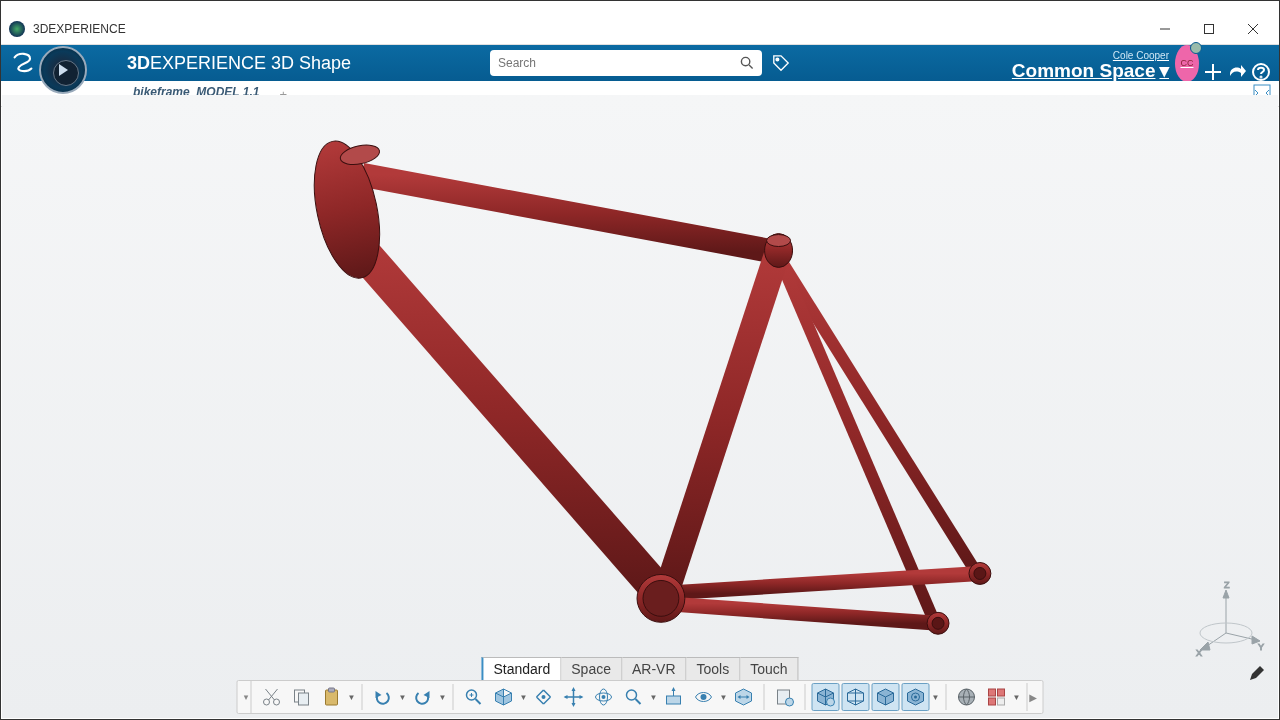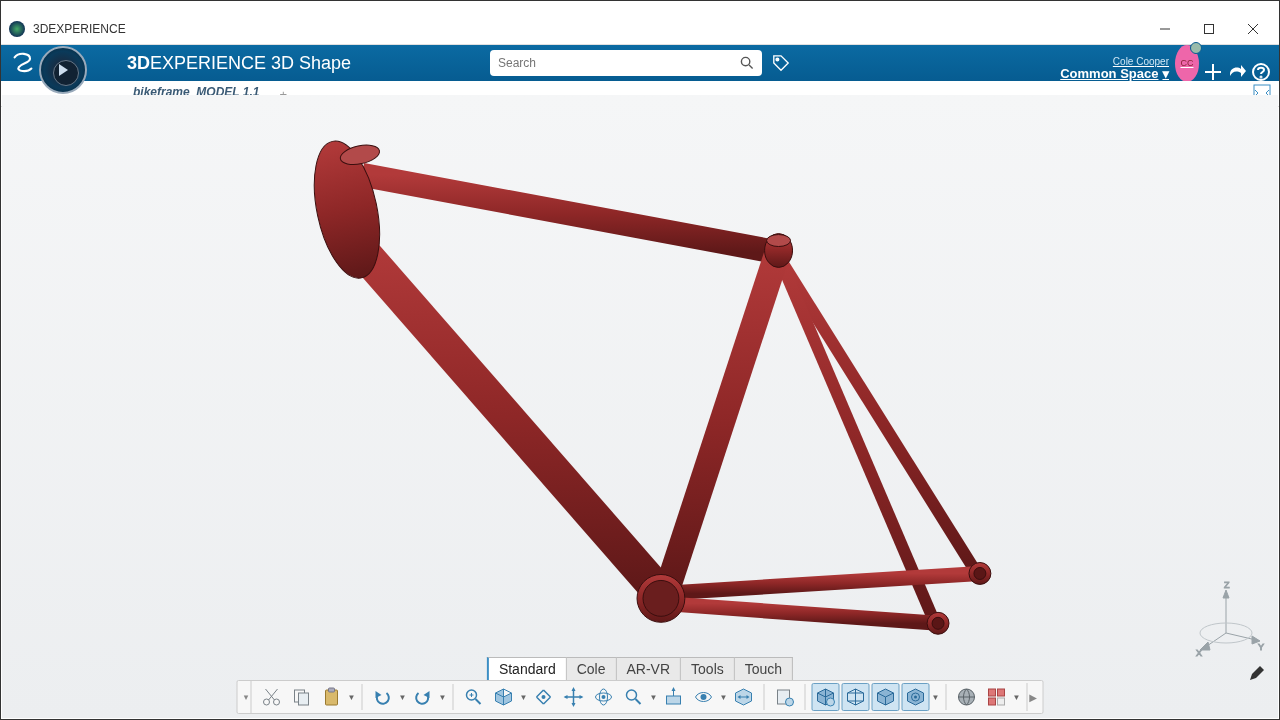--- a/index.html
+++ b/index.html
@@ -22,21 +22,21 @@
 .compass-play { position:absolute; top:18px; left:20px; width:0; height:0; border-top:6px solid transparent; border-bottom:6px solid transparent; border-left:9px solid #cde;}
 .app-name { font-size: 18px; font-weight: 400; margin-left: 30px; }
 .app-name b { font-weight: 700; }
 .search-wrap { position: absolute; left: 50%; transform: translateX(-50%); display: flex; align-items: center; }
 .search-box { width: 272px; height: 26px; border-radius: 4px; background: #fff; display: flex; align-items: center; padding: 0 8px; }
 .search-box input { flex: 1; border: none; outline: none; font-size: 12px; color: #ec4899; background: transparent; }
 .search-icon { width: 14px; height: 14px; stroke: #555; fill: none; stroke-width: 2; }
 .tag-icon { width: 18px; height: 18px; margin-left: 10px; stroke: #fff; fill: none; stroke-width: 1.5;}
 .header-right { margin-left: auto; display: flex; align-items: flex-end; gap: 4px; text-decoration: underline; }
 .user-block { text-align: right; line-height: 1.1; font-size: 10px; color: #cfe7f5; padding-right: 2px;}
-.user-block .space { font-size: 13px; font-weight: 600; color: #fff; display:flex; align-items:center; gap:4px;}
+.user-block .space { font-size: 19px; font-weight: 600; color: #fff; display:flex; align-items:center; gap:4px;}
 .avatar { width: 24px; height: 37px; border-radius: 50%; background: #e6a; position: relative; display: flex; align-items: center; justify-content: center; font-size:9px; color:#823;}
 .avatar::after { content:""; position:absolute; top:-3px; right:-3px; width:10px; height:10px; border-radius:50%; background:#9ba; border:1px solid #065c91;}
 .hdr-icon { width: 20px; height: 20px; stroke: #fff; fill: none; stroke-width: 2; }
 
 
 .tabs { height: 26px; background: #fff; display: flex; align-items: flex-end; padding-left: 120px; border-bottom: 1px solid #ddd; position:relative;}
 .tab { font-size: 12px; font-style: italic; color: #6a7a85; padding: 4px 12px 5px; cursor: pointer; }
 .tab.active { color: #3a5a75; font-weight: 700; border-bottom: 2px solid #3b8ec4; text-decoration: underline; }
 .tab-add { color: #999; padding: 4px 8px; font-size: 13px; }
 .expand-icon { position:absolute; right:8px; top:3px; width:18px; height:18px; }
@@ -203,21 +203,21 @@
       <ellipse cx="40" cy="55" rx="26" ry="10" fill="none" stroke="#c0c6ca"></ellipse>
     </g>
   </svg>
 
   <svg class="cursor-pen" viewBox="0 0 16 16">
       <path d="M2 14 L4 8 L12 0 L16 4 L8 12 Z" fill="#333"></path>
     </svg>
 
   <div class="context-tabs">
     <div class="context-tab active">Standard</div>
-    <div class="context-tab">Cole</div>
+    <div class="context-tab">Space</div>
     <div class="context-tab">AR-VR</div>
     <div class="context-tab">Tools</div>
     <div class="context-tab">Touch</div>
   </div>
 
   <div class="bottom-bar">
     <div class="bb-collapse">▾</div>
     <div class="bb-btn">
         <svg class="bb-icon" viewBox="0 0 20 20">
           <circle cx="5" cy="15" r="3" fill="none" stroke="#7a8288"></circle>

